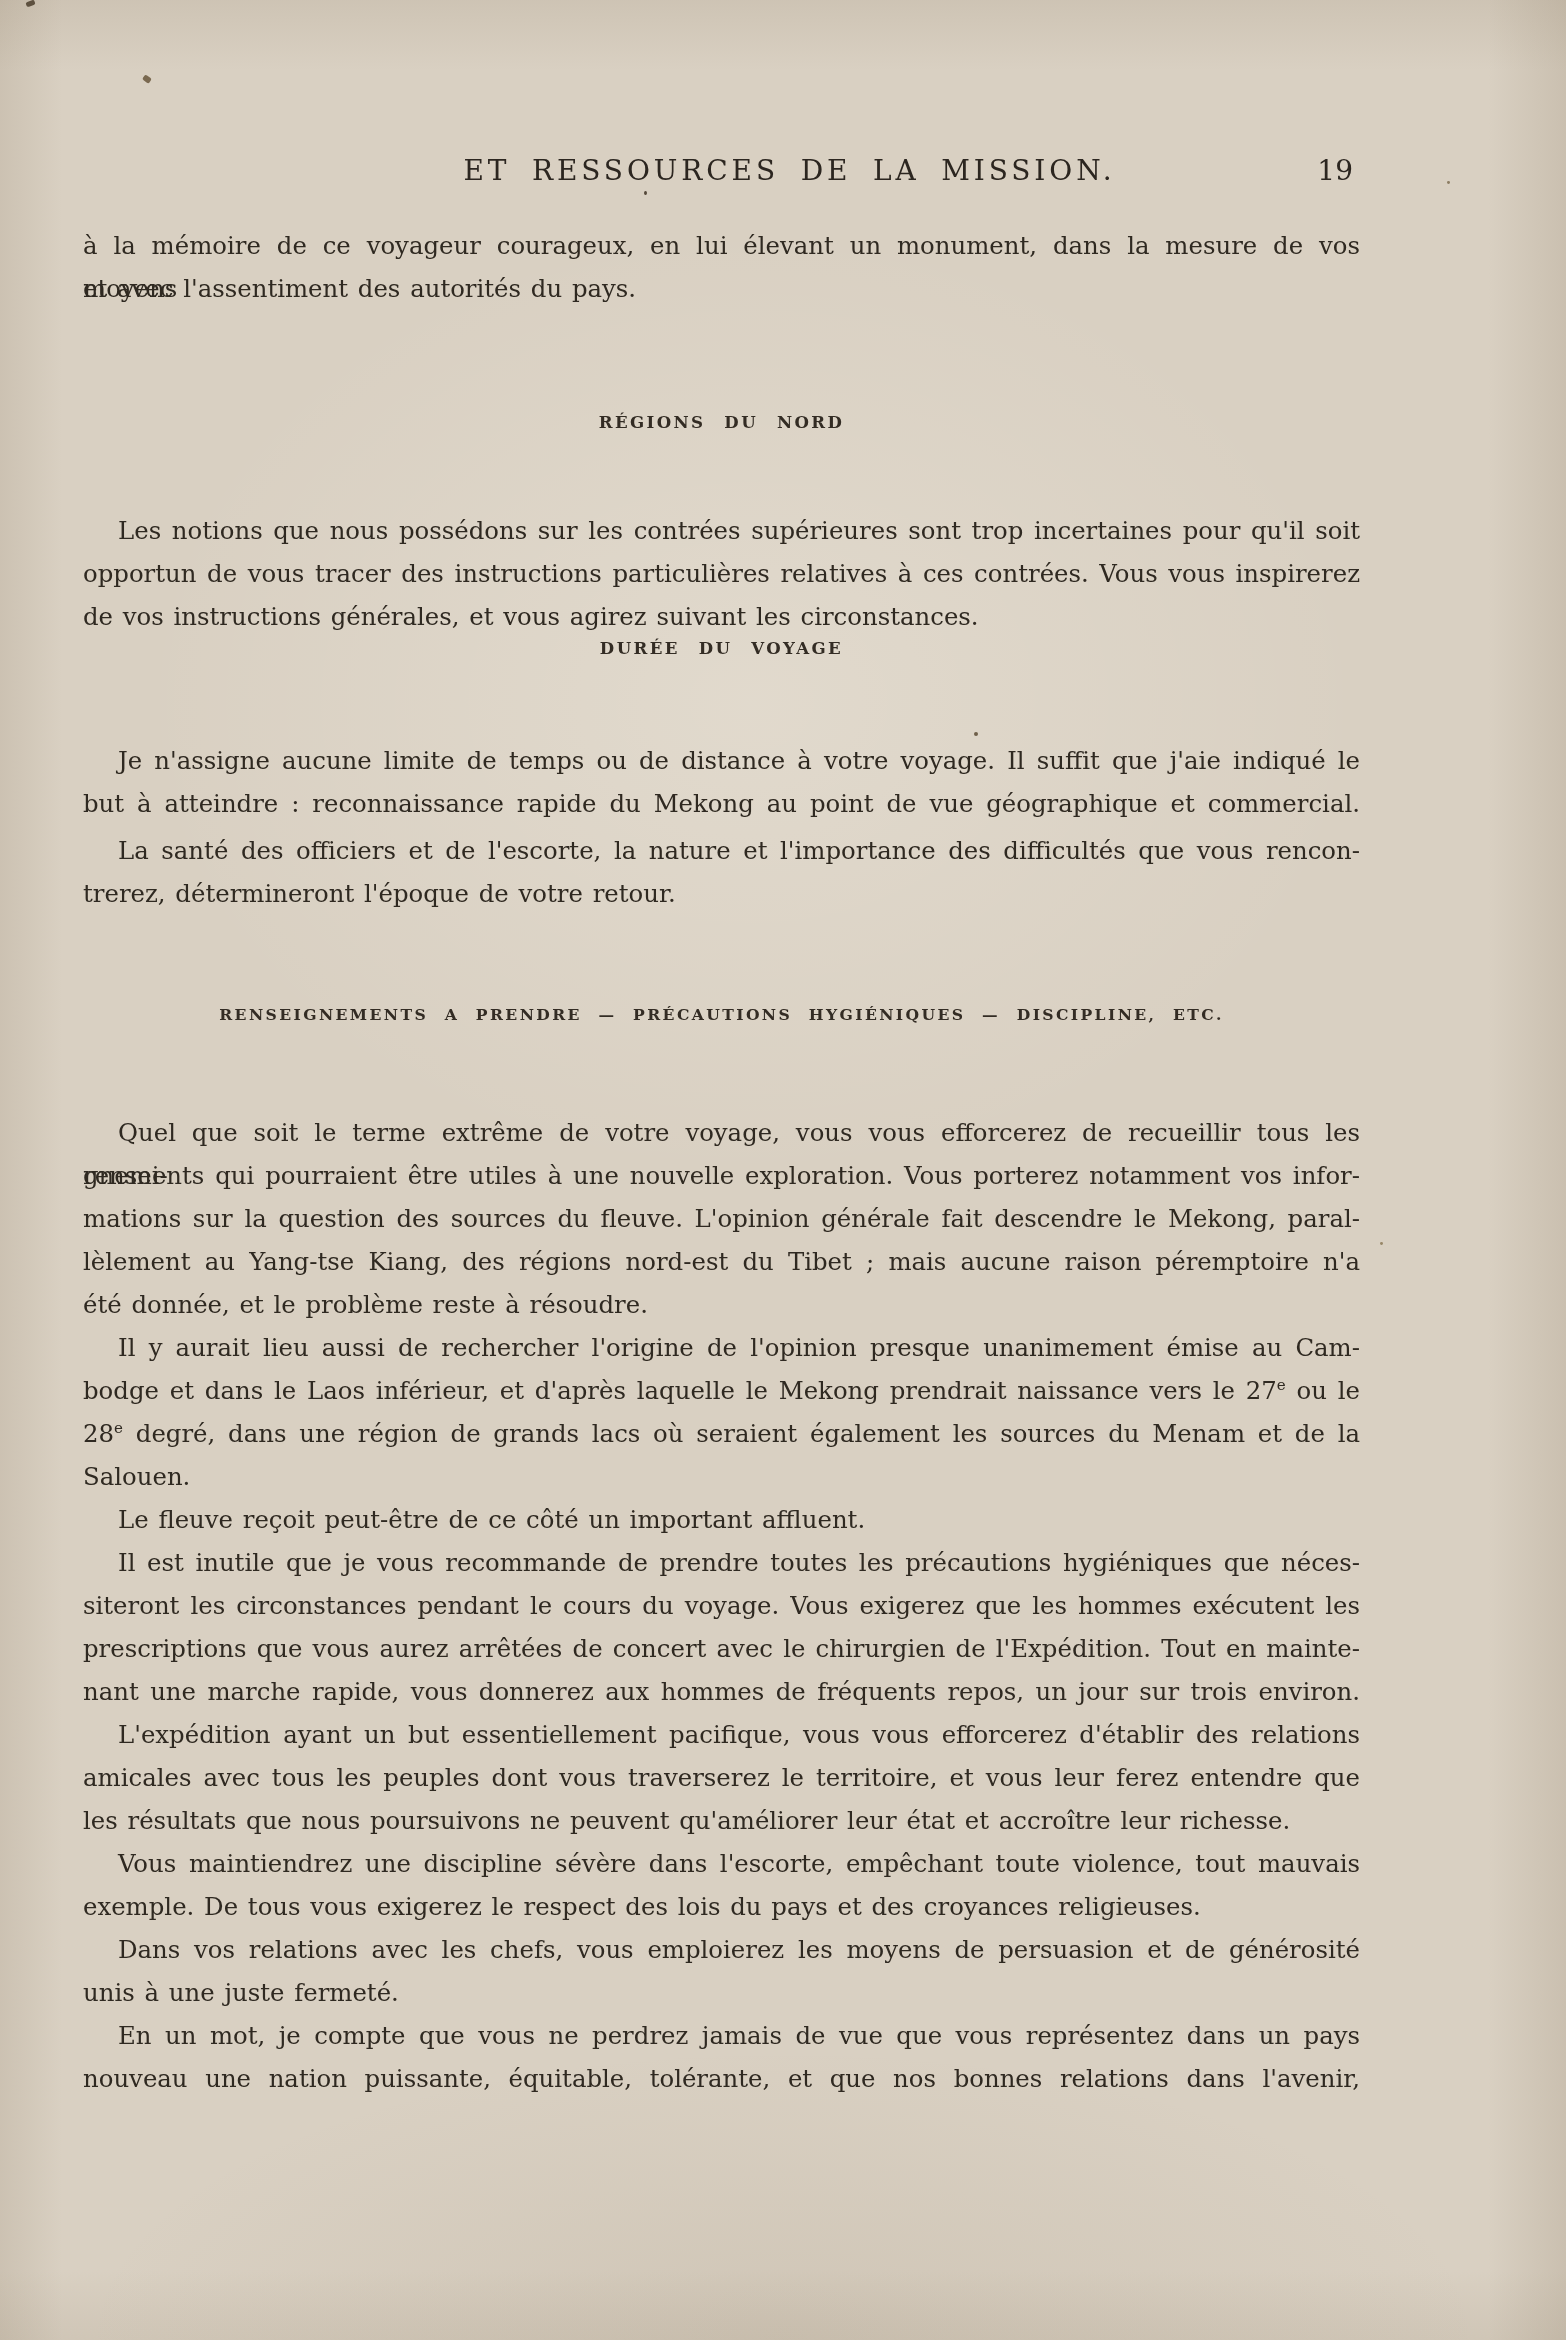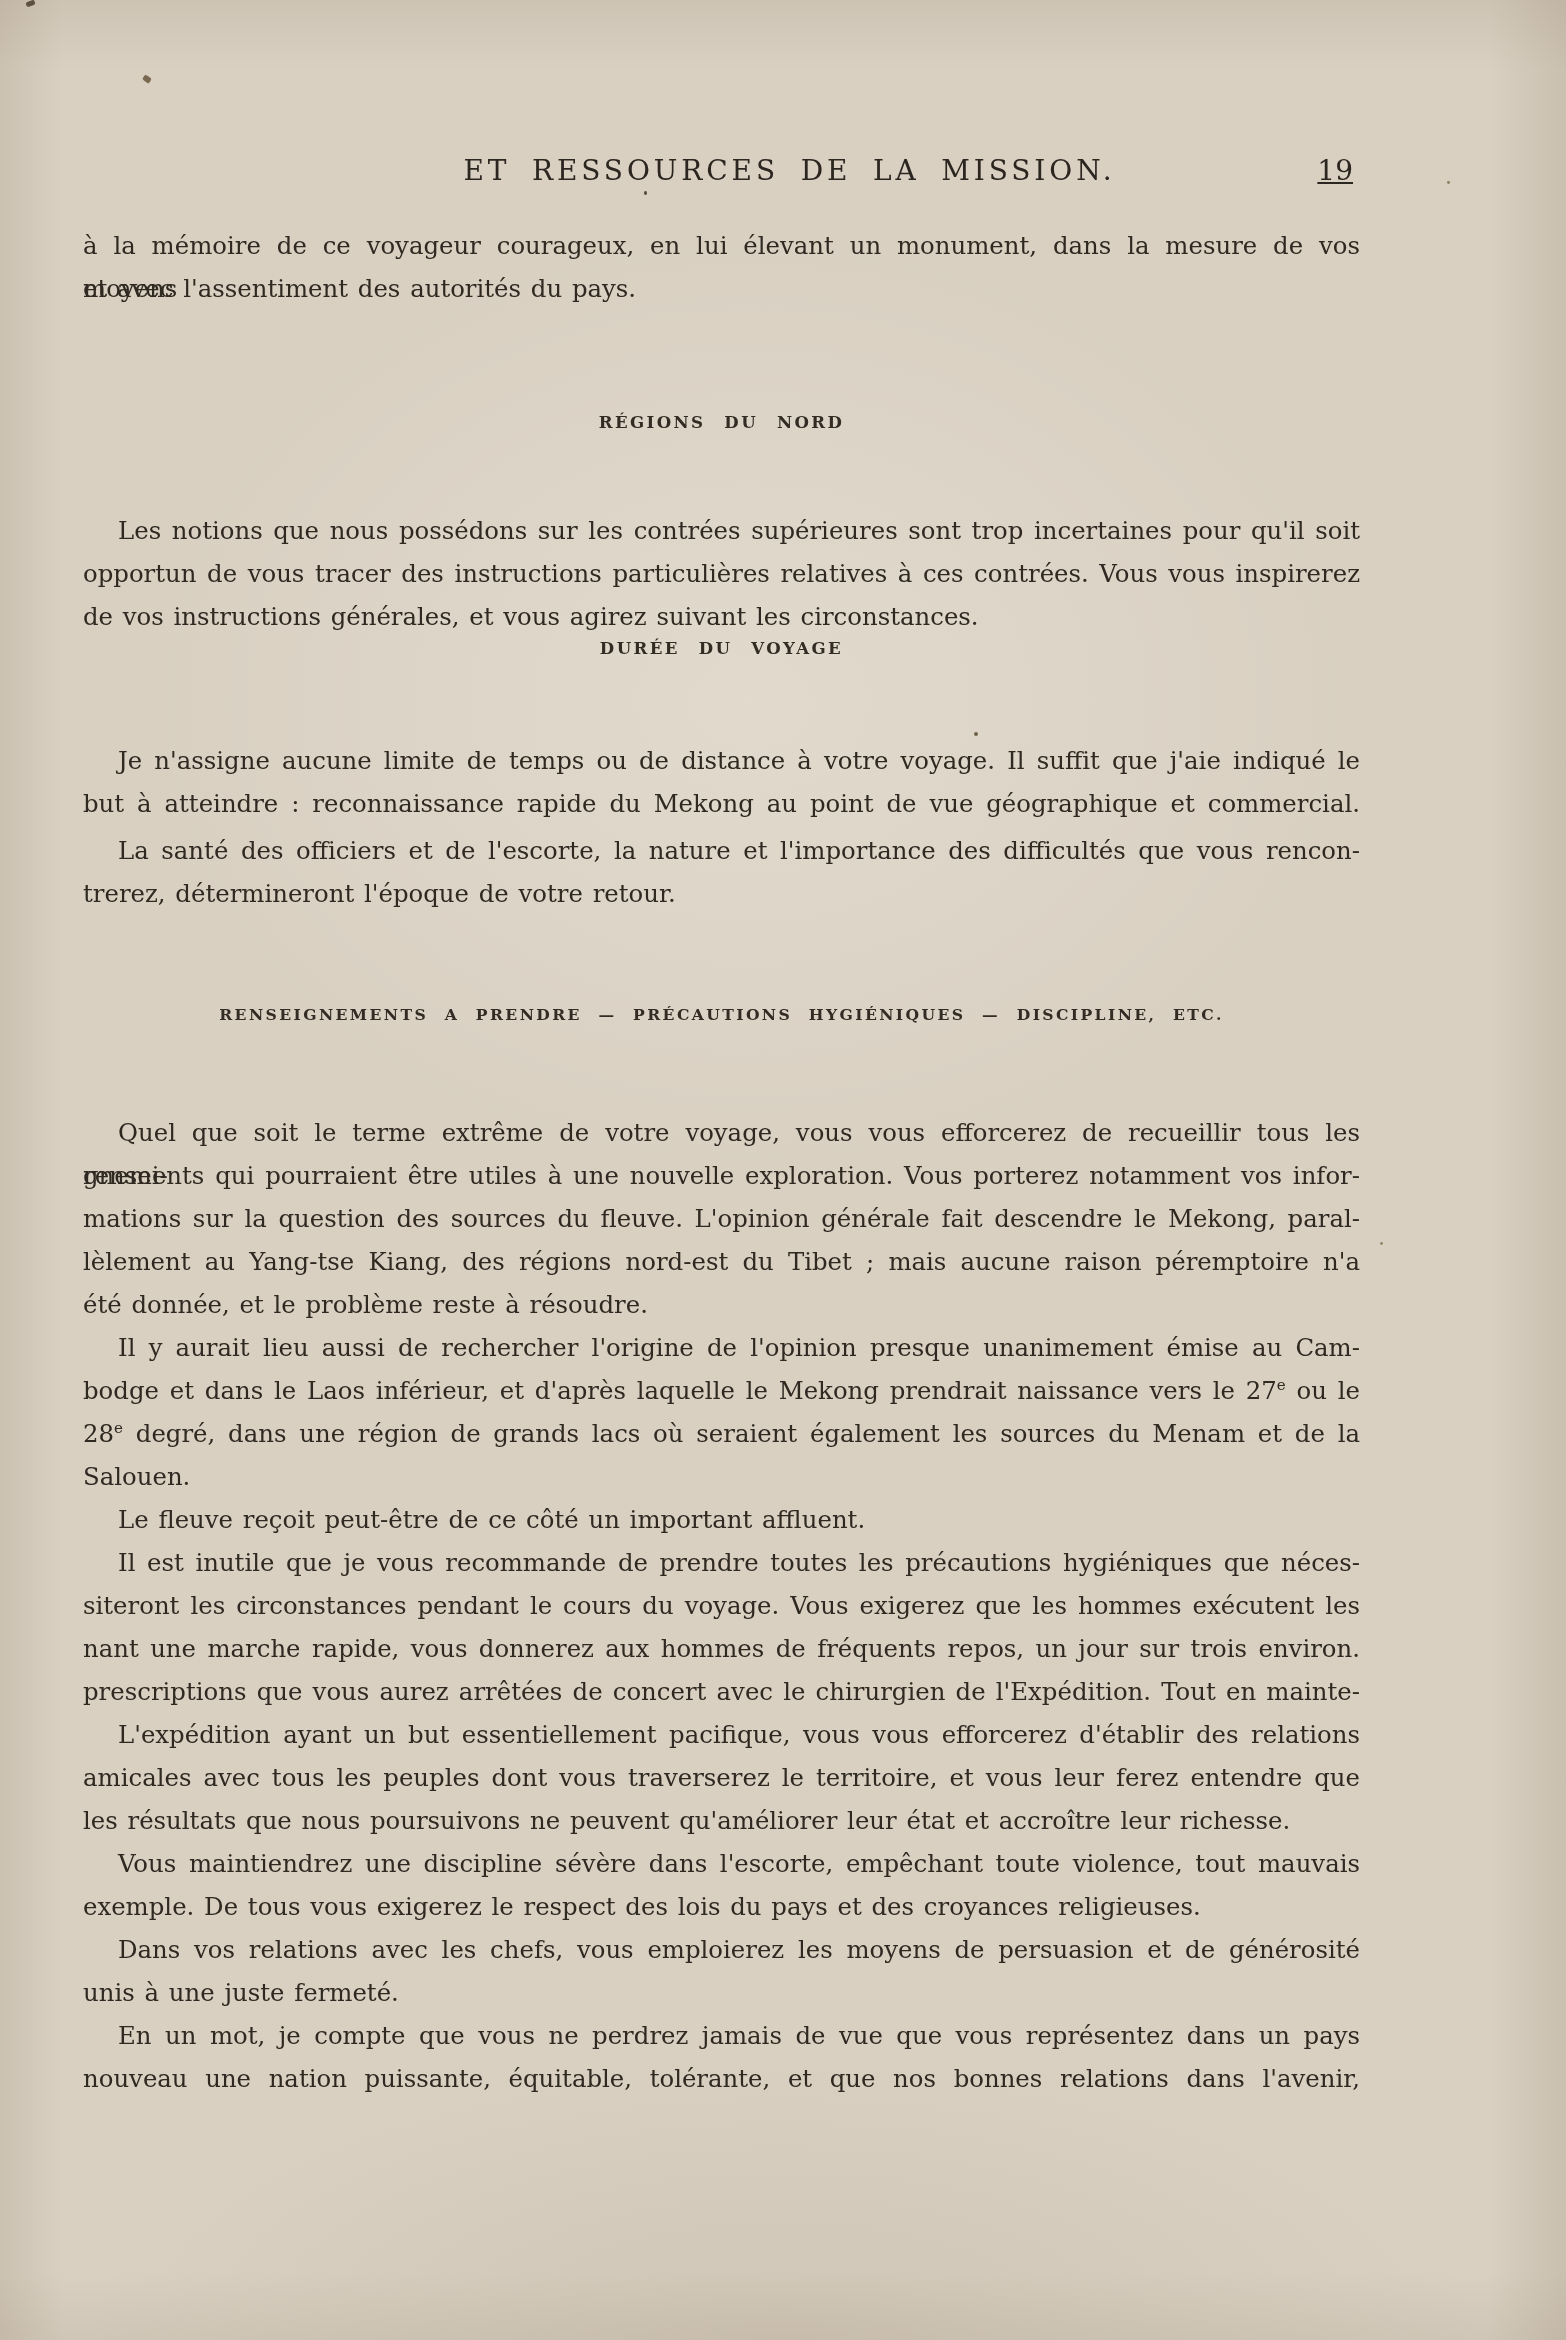--- a/index.html
+++ b/index.html
@@ -45,21 +45,20 @@
     line-height: 39px;
     padding-left: 13px;
   }
   .page-num {
     position: absolute;
     top: 0;
     right: 213px;
     font-size: 28px;
     line-height: 39px;
     color: #2c2620;
-    text-decoration: underline;
   }
 
   .text-col {
     padding: 0 206px 0 83px; 
   }
   .para { margin: 0; }
   .line {
     display: block;
     height: 43px;
     line-height: 43px;
@@ -158,22 +157,22 @@
       <span class="line endl">Salouen.</span>
     </p>
 
     <p class="para ind">
       <span class="line first endl">Le fleuve reçoit peut-être de ce côté un important affluent.</span>
     </p>
 
     <p class="para ind">
       <span class="line first">Il est inutile que je vous recommande de prendre toutes les précautions hygiéniques que néces-</span>
       <span class="line">siteront les circonstances pendant le cours du voyage. Vous exigerez que les hommes exécutent les</span>
+      <span class="line">prescriptions que vous aurez arrêtées de concert avec le chirurgien de l'Expédition. Tout en mainte-</span>
       <span class="line">nant une marche rapide, vous donnerez aux hommes de fréquents repos, un jour sur trois environ.</span>
-      <span class="line">prescriptions que vous aurez arrêtées de concert avec le chirurgien de l'Expédition. Tout en mainte-</span>
     </p>
 
     <p class="para ind">
       <span class="line first">L'expédition ayant un but essentiellement pacifique, vous vous efforcerez d'établir des relations</span>
       <span class="line">amicales avec tous les peuples dont vous traverserez le territoire, et vous leur ferez entendre que</span>
       <span class="line endl">les résultats que nous poursuivons ne peuvent qu'améliorer leur état et accroître leur richesse.</span>
     </p>
 
     <p class="para ind">
       <span class="line first">Vous maintiendrez une discipline sévère dans l'escorte, empêchant toute violence, tout mauvais</span>

